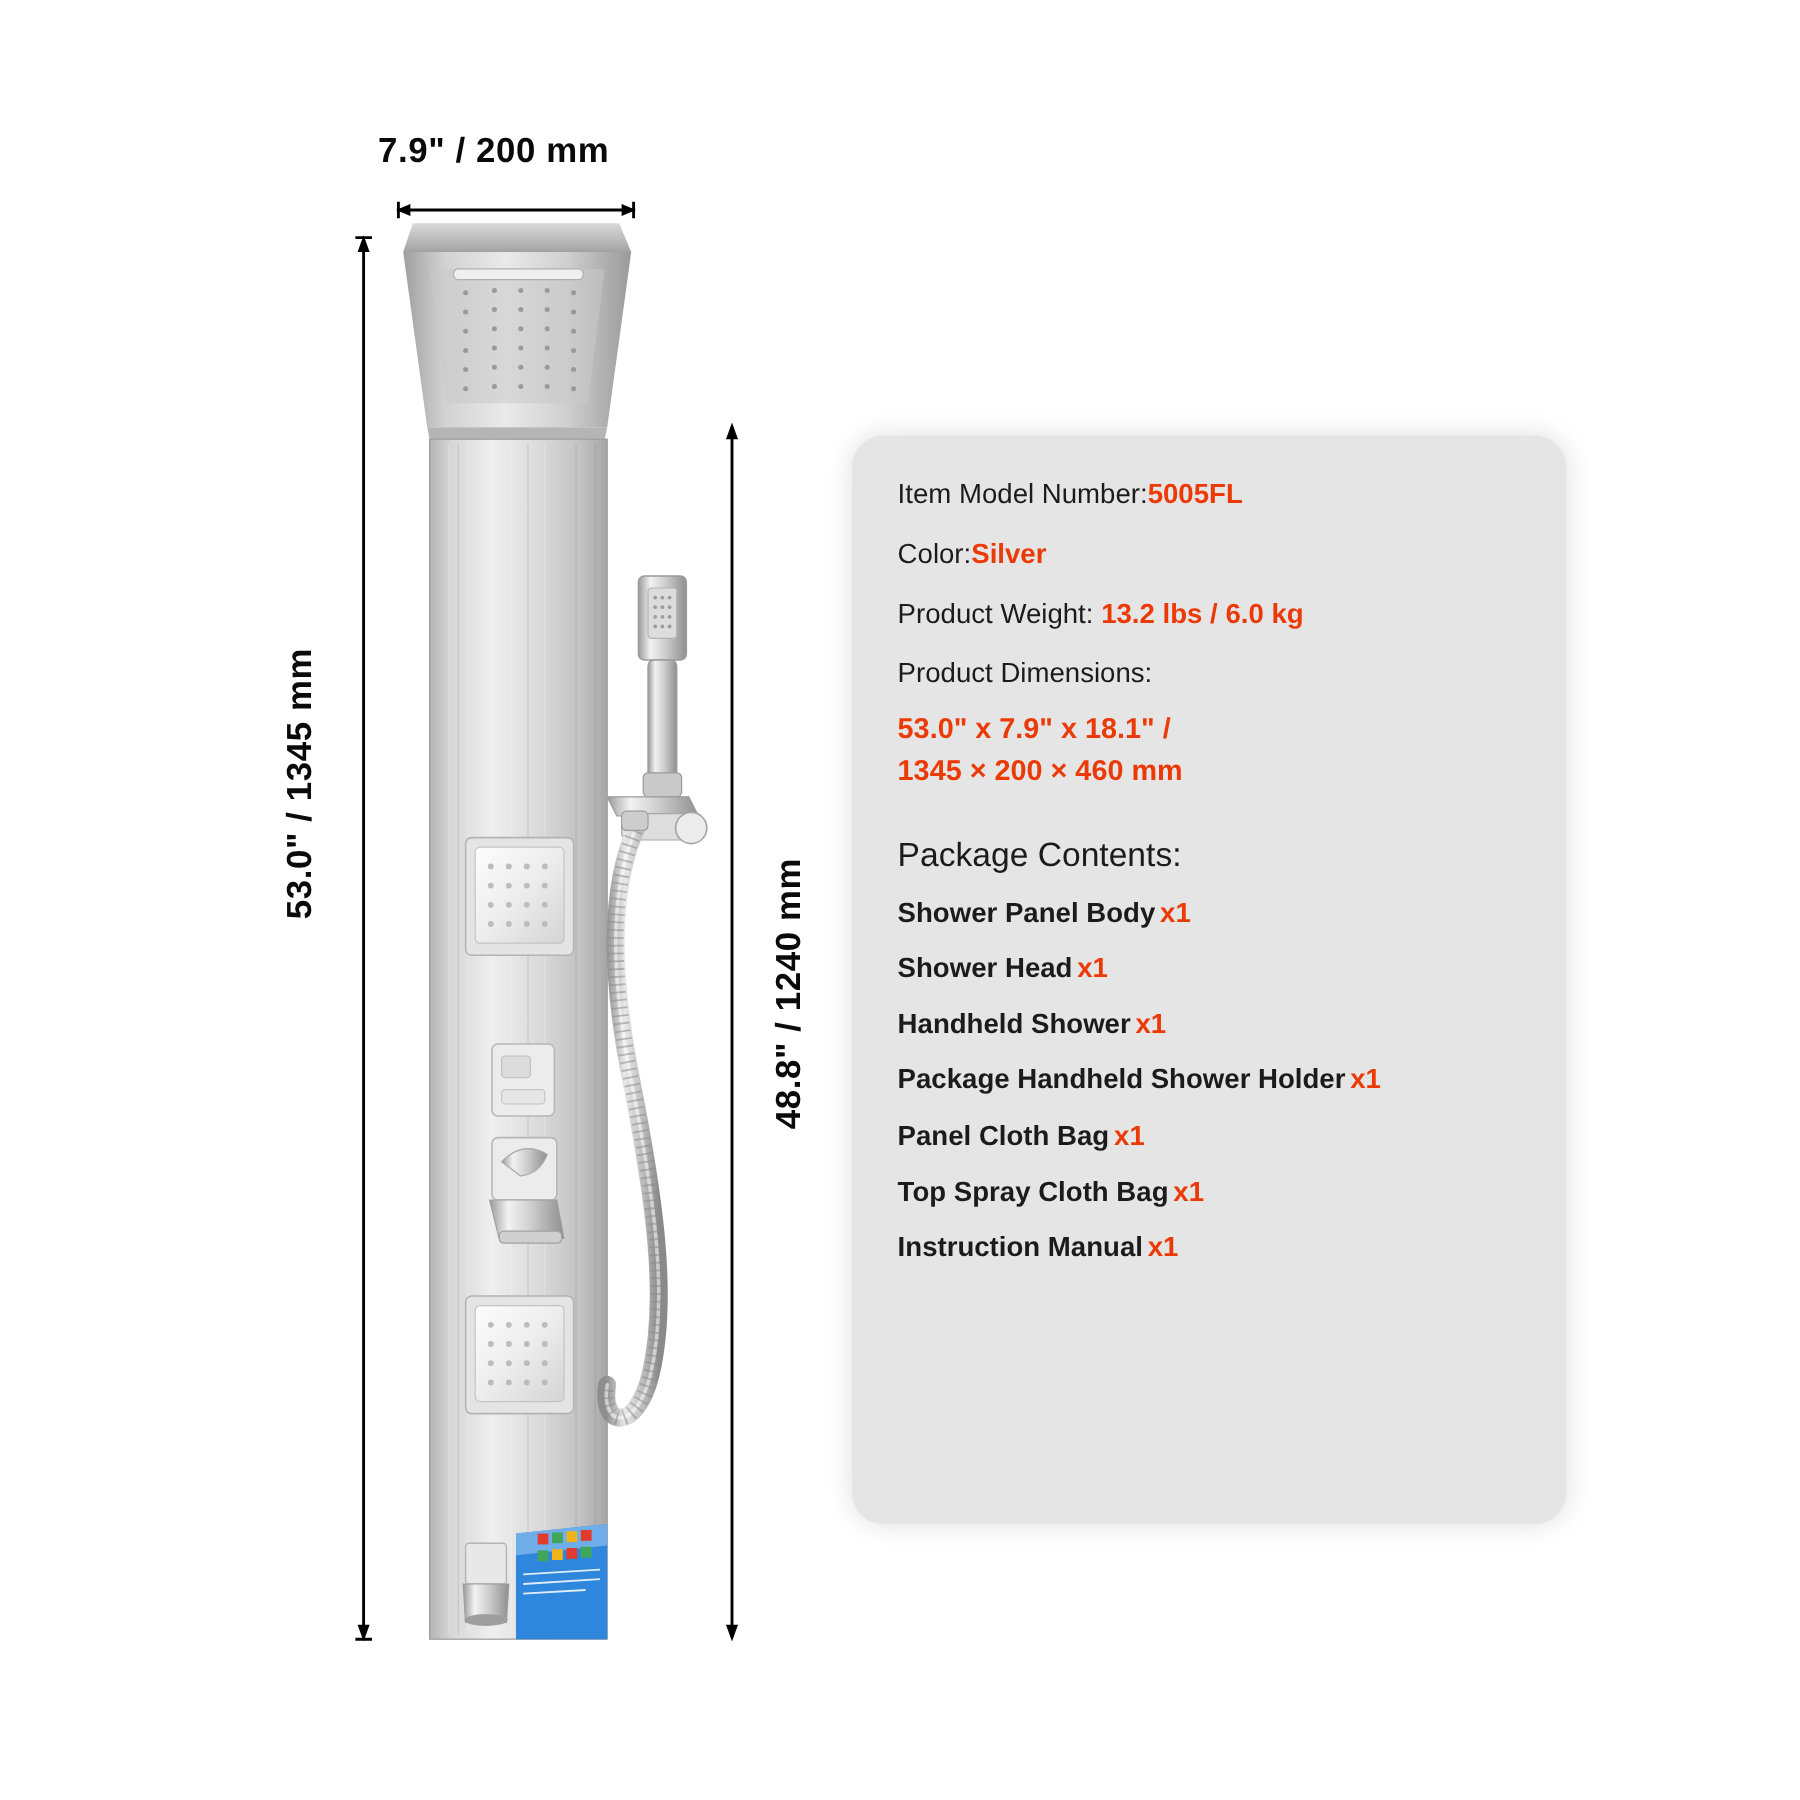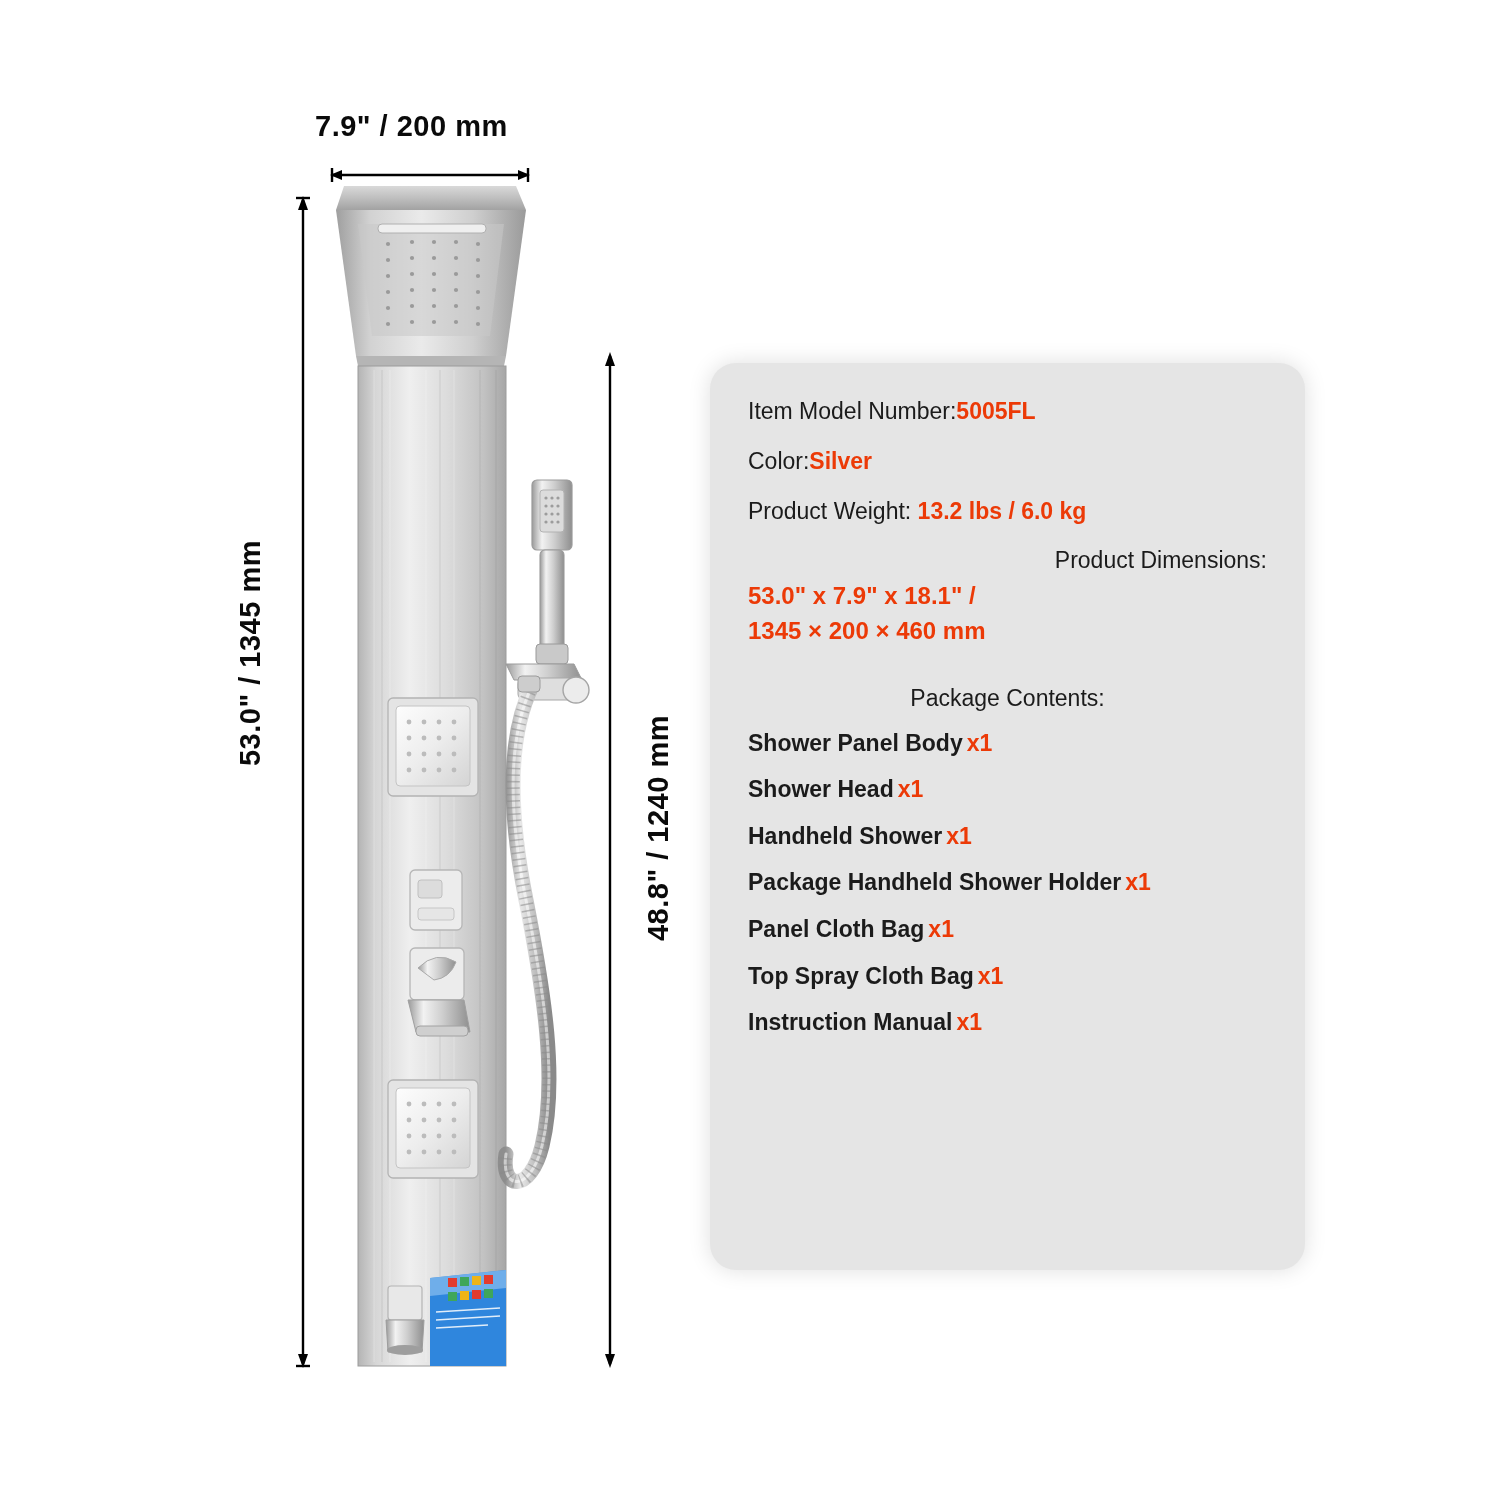--- a/index.html
+++ b/index.html
@@ -126,37 +126,35 @@
     color: #1b1b1b;
     margin-bottom: 21px;
     line-height: 1.25;
   }
   .spec-line .val {
     color: #ec3a07;
     font-weight: bold;
   }
 
   #dims-line {
-    margin-bottom: 4px;
-    text-align: right;
+    margin-bottom: 16px;
   }
   .dims-values {
     font-size: 24px;
     color: #ec3a07;
     font-weight: bold;
     line-height: 1.45;
     margin-bottom: 26px;
   }
 
   #package-title {
-    font-size: 23px;
+    font-size: 28px;
     color: #1b1b1b;
     margin-top: 36px;
     margin-bottom: 18px;
-    text-align: center;
   }
 
   .pkg-item {
     font-size: 23px;
     font-weight: bold;
     color: #1b1b1b;
     margin-bottom: 19px;
     line-height: 1.2;
   }
   .pkg-item .qty {

